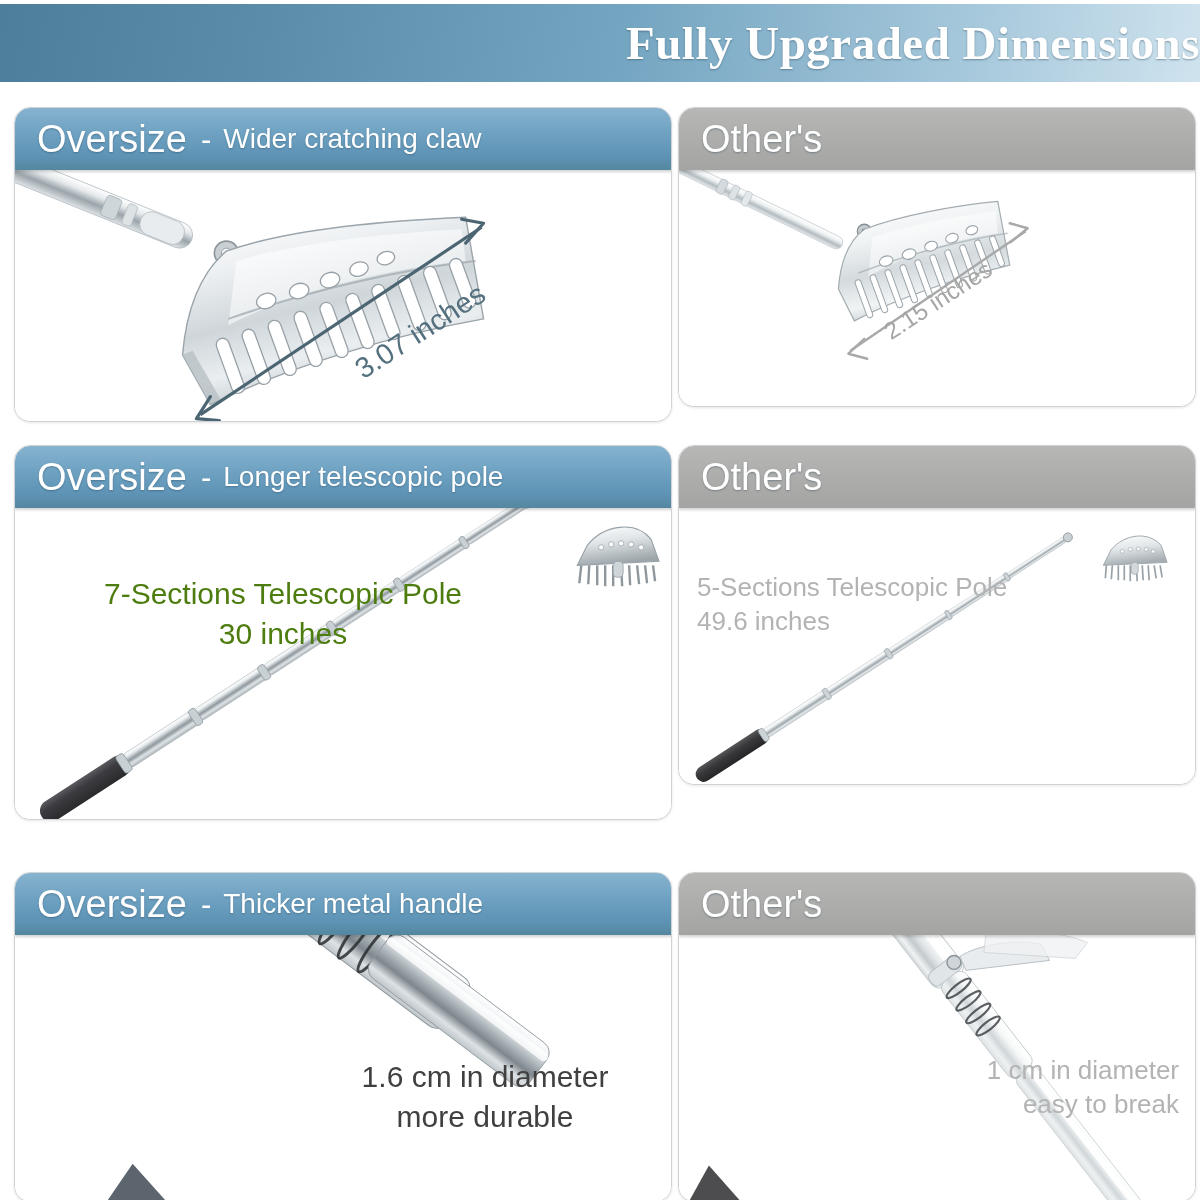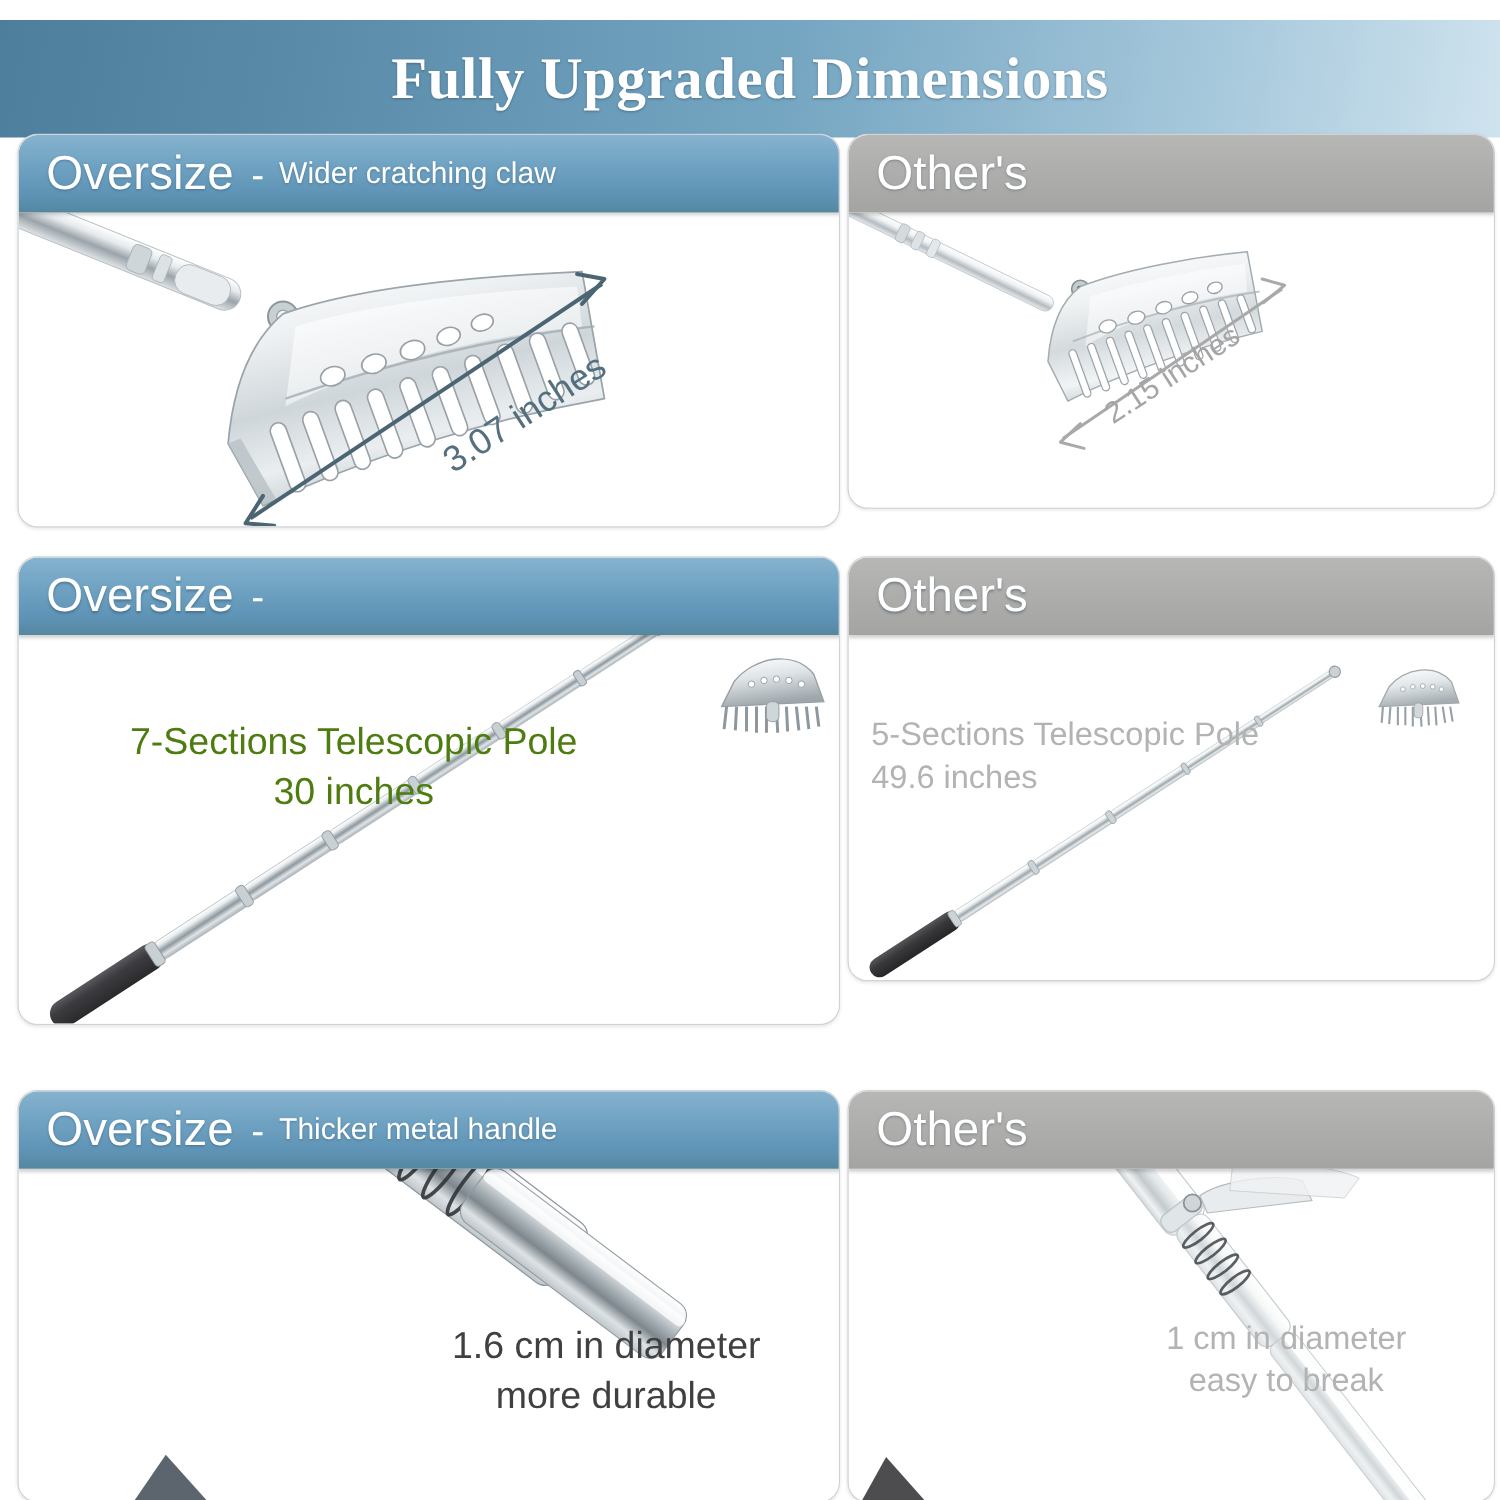--- a/index.html
+++ b/index.html
@@ -16,27 +16,27 @@
   #page {
     position: relative;
     width: 1200px;
     height: 1200px;
     background: #ffffff;
   }
 
   
   .banner {
     position: absolute;
-    left: 0; top: 16px;
+    left: 0; top: 4px;
     width: 1200px;
-    height: 94px;
+    height: 78px;
     background: linear-gradient(100deg, #4d7e9c 0%, #5b8dab 22%, #74a5c1 52%, #a9cadd 82%, #cfe3ee 100%);
     display: flex;
     align-items: center;
-    justify-content: center;
+    justify-content: flex-end;
   }
   .banner-title {
     font-family: "Liberation Serif", serif;
     font-size: 47px;
     font-weight: 700;
     color: #ffffff;
     letter-spacing: 0.5px;
     text-shadow: 0 1px 2px rgba(30,60,80,0.45);
     white-space: nowrap;
   }
@@ -103,21 +103,21 @@
     text-shadow: 0 1px 2px rgba(20,50,70,0.35);
     line-height: 1;
   }
   .hdr-dash {
     font-size: 31px;
     color: #ffffff;
     margin: 0 12px 0 14px;
     line-height: 1;
   }
   .hdr-sub {
-    font-size: 24px;
+    font-size: 28px;
     color: #ffffff;
     text-shadow: 0 1px 2px rgba(20,50,70,0.30);
     line-height: 1;
   }
 
   .card-body {
     position: absolute;
     left: 0;
     top: 62px;
     right: 0;
@@ -141,21 +141,21 @@
     text-align: center;
     line-height: 1.32;
     white-space: nowrap;
     pointer-events: none;
   }
   .caption .cap-line { display: block; }
 
   .cap-pole-l { left: 48px;  top: 66px;  font-size: 30px; color: #4d7c0f; text-align: center; width: 440px; }
   .cap-pole-r { left: 18px;  top: 62px;  font-size: 26px; color: #b3b3b3; text-align: left; width: 400px; }
   .cap-dia-l  { left: 300px; top: 122px; font-size: 30px; color: #404040; text-align: center; width: 340px; }
-  .cap-dia-r  { left: 200px; top: 118px; font-size: 26px; color: #b3b3b3; text-align: center; width: 300px; }
+  .cap-dia-r  { left: 200px; top: 118px; font-size: 26px; color: #b3b3b3; text-align: right; width: 300px; }
 
   
   .dim-label {
     position: absolute;
     font-size: 29px;
     white-space: nowrap;
     pointer-events: none;
   }
   .dim-l1 { left: 334px; top: 188px; color: #54707f; transform: rotate(-33deg); transform-origin: left top; }
   .dim-r1 { left: 200px; top: 152px; color: #a5a5a5; font-size: 24px; transform: rotate(-33deg); transform-origin: left top; }
@@ -331,20 +331,21 @@
       </div>
     </div>
   </div>
 
   <div class="row row-2">
 
     <div class="card left">
       <div class="card-header blue">
         <span class="hdr-strong">Oversize</span>
         <span class="hdr-dash">-</span>
+        <span class="hdr-sub">Longer telescopic pole</span>
       </div>
       <div class="card-body">
         <svg class="art" viewBox="0 0 658 313" preserveAspectRatio="xMidYMid slice">
           <defs>
             <linearGradient id="pole1" x1="0" y1="0" x2="0" y2="1">
               <stop offset="0%" stop-color="#ffffff"></stop>
               <stop offset="22%" stop-color="#e9edef"></stop>
               <stop offset="52%" stop-color="#8e989e"></stop>
               <stop offset="76%" stop-color="#dfe4e7"></stop>
               <stop offset="100%" stop-color="#aab3b8"></stop>

